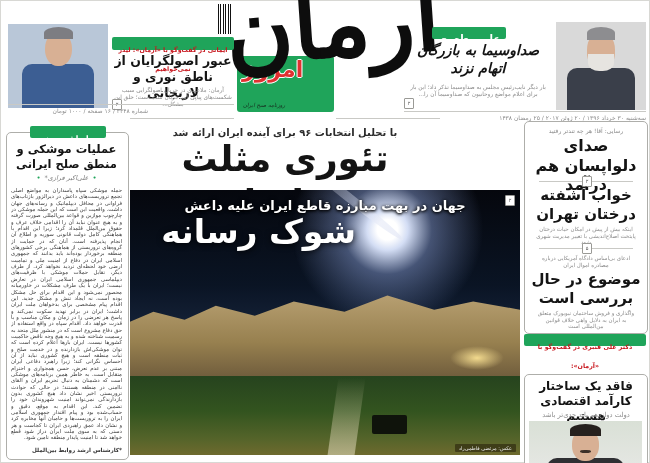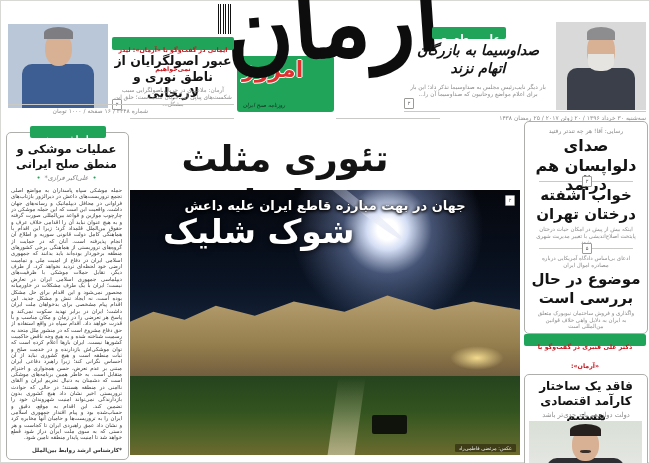--- a/index.html
+++ b/index.html
@@ -90,31 +90,32 @@
   </div>
   <div class="abs green center" style="left:112px;top:37px;width:122px;height:13px;border-radius:2px;">
     <span class="bar-text-red" style="font-size:6.3px;line-height:13px;">ایمانی در گفت‌وگو با «آرمان»: لیدر نمی‌خواهیم</span>
   </div>
   <div class="abs headline" style="left:112px;top:53px;width:122px;font-size:12.5px;line-height:16px;text-align:center;">عبور اصولگرایان از ناطق نوری و لاریجانی</div>
   <div class="abs tiny" style="left:112px;top:87px;width:122px;font-size:5.8px;line-height:7px;text-align:center;">آرمان: ملاعبدی در جریان اصولگرایی سبب شکست‌های پیاپی این جریان شده است؛ خلق این مشکل...</div>
   <div class="abs badge" style="left:112px;top:99px;">۲</div>
   <div class="abs hairline" style="left:8px;top:104px;width:226px;"></div>
   <div class="abs tiny" style="left:8px;top:107px;width:140px;font-size:6px;text-align:right;">شماره ۳۳۴۸ / ۱۶ صفحه / ۱۰۰۰ تومان</div>
 
+  <div class="abs center" style="left:130px;top:127px;width:310px;font-size:10px;font-weight:bold;color:#2b2b2b;">با تحلیل انتخابات ۹۶ برای آینده ایران ارائه شد</div>
   <div class="abs headline center" style="left:130px;top:137px;width:310px;font-size:36px;line-height:44px;">تئوری مثلث حجاریان</div>
 
   <div class="abs photo" style="left:130px;top:190px;width:390px;height:265px;">
     <span class="mountain"></span>
     <span class="glow-base"></span>
     <span class="field"></span>
     <span class="road"></span>
     <span class="launcher"></span>
     <span class="smoke"></span>
     <div class="abs photo-kicker center" style="left:0;top:8px;width:100%;">جهان در بهت مبارزه قاطع ایران علیه داعش</div>
-    <div class="abs photo-headline center" style="left:4%;top:22px;width:58%;">شوک شلیک</div>
+    <div class="abs photo-headline center" style="left:4%;top:22px;width:58%;">شوک رسانه</div>
     <div class="abs badge" style="right:5px;top:5px;">۲</div>
     <div class="abs photo-credit" style="right:4px;bottom:3px;">عکس: مرتضی فاطمی‌راد</div>
   </div>
 
   <div class="abs rounded-box" style="left:6px;top:132px;width:121px;height:326px;"></div>
   <div class="abs green center" style="left:30px;top:126px;width:76px;height:12px;border-radius:2px;">
     <span class="bar-text-white" style="font-size:7.5px;line-height:12px;">یادداشت روز</span>
   </div>
   <div class="abs headline center" style="left:10px;top:142px;width:113px;font-size:11.5px;line-height:15px;">عملیات موشکی و منطق صلح ایرانی</div>
   <div class="abs center author-line" style="left:10px;top:174px;width:113px;">علی‌اکبر فرازی*</div>

